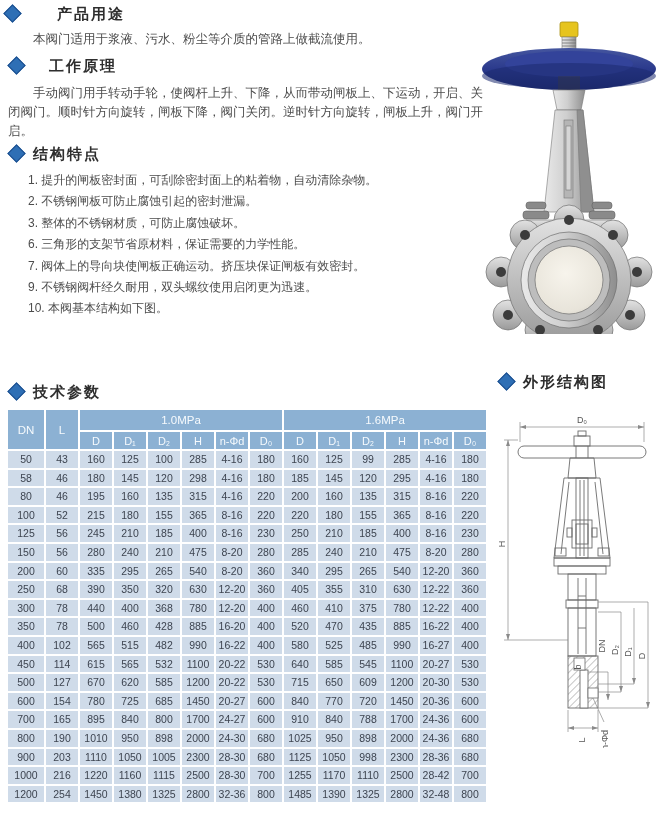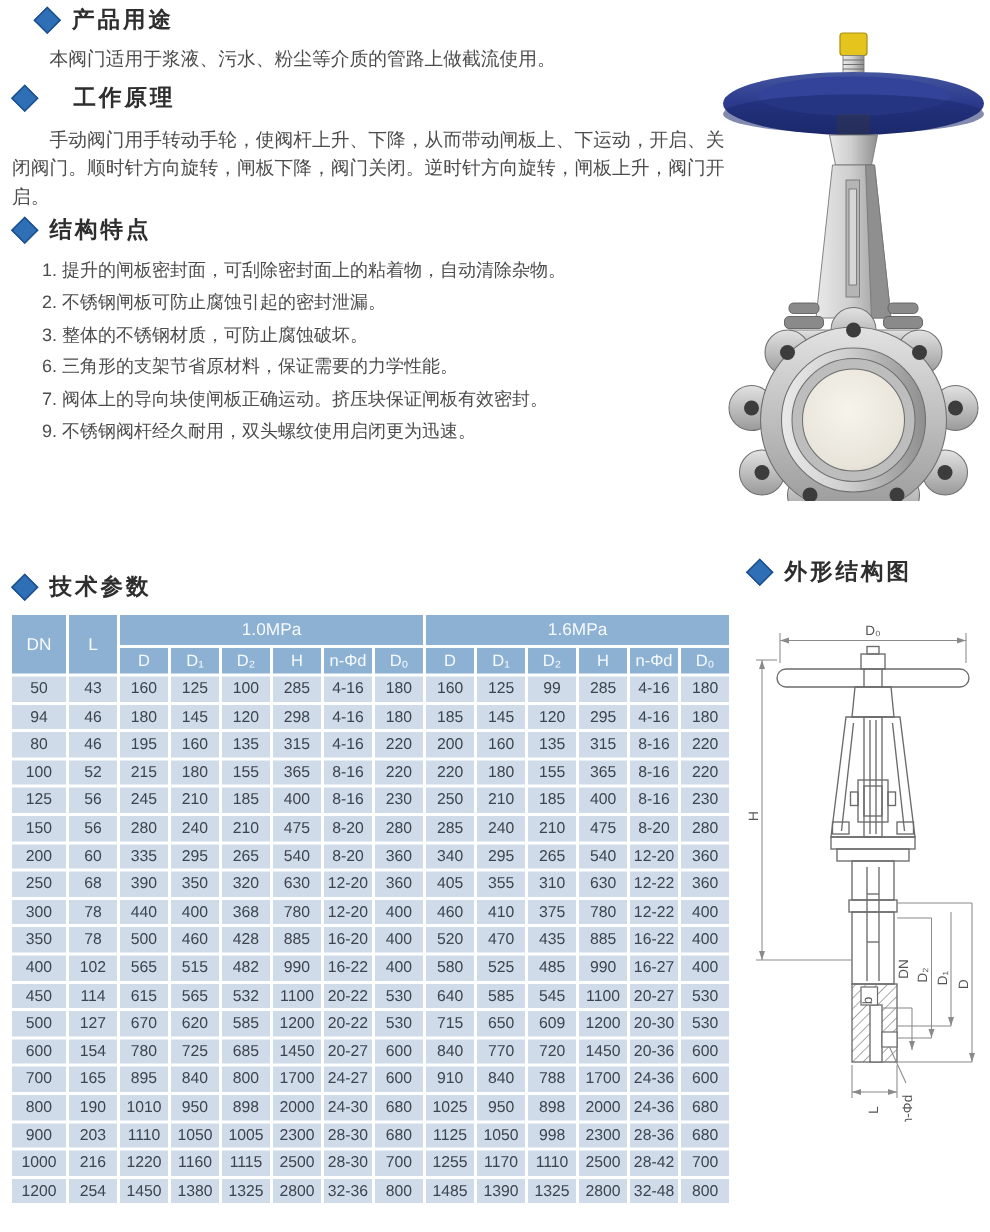--- a/index.html
+++ b/index.html
@@ -36,21 +36,21 @@
   table.params td{
     background:#cfdbe9;color:#3d4450;font-size:10.5px;text-align:center;
     padding:0;height:16.6px;line-height:16.6px;overflow:hidden;
   }
   svg text{font-family:"Liberation Sans","DejaVu Sans",sans-serif;}
   .dimtxt{font-size:9px;fill:#555;}
 </style>
 </head>
 <body>
 
-<div class="abs sec-header" style="left:23px;top:6px;">
+<div class="abs sec-header" style="left:4px;top:6px;gap:28px;">
   <span class="diamond"></span>
   <span class="sec-title">产品用途</span>
 </div>
 <p class="abs para" style="left:8px;top:30px;width:474px;">本阀门适用于浆液、污水、粉尘等介质的管路上做截流使用。</p>
 
 <div class="abs sec-header" style="left:8px;top:58px;gap:16px;">
   <span class="diamond"></span>
   <span class="sec-title">工作原理</span>
 </div>
 <p class="abs para" style="left:8px;top:84px;width:478px;">手动阀门用手转动手轮，使阀杆上升、下降，从而带动闸板上、下运动，开启、关闭阀门。顺时针方向旋转，闸板下降，阀门关闭。逆时针方向旋转，闸板上升，阀门开启。</p>
@@ -59,20 +59,21 @@
   <span class="diamond"></span>
   <span class="sec-title">结构特点</span>
 </div>
 <div class="abs feat-list" style="left:28px;top:170px;width:460px;">
     <div class="feat">1. 提升的闸板密封面，可刮除密封面上的粘着物，自动清除杂物。</div>
     <div class="feat">2. 不锈钢闸板可防止腐蚀引起的密封泄漏。</div>
     <div class="feat">3. 整体的不锈钢材质，可防止腐蚀破坏。</div>
     <div class="feat">6. 三角形的支架节省原材料，保证需要的力学性能。</div>
     <div class="feat">7. 阀体上的导向块使闸板正确运动。挤压块保证闸板有效密封。</div>
     <div class="feat">9. 不锈钢阀杆经久耐用，双头螺纹使用启闭更为迅速。</div>
+    <div class="feat">10. 本阀基本结构如下图。</div>
   </div>
 
 <div class="abs sec-header" style="left:8px;top:384px;">
   <span class="diamond"></span>
   <span class="sec-title">技术参数</span>
 </div>
 
 <table class="params abs" style="left:6px;top:408px;">
   <colgroup>
     <col style="width:36px">
@@ -123,21 +124,21 @@
         <td>4-16</td>
         <td>180</td>
         <td>160</td>
         <td>125</td>
         <td>99</td>
         <td>285</td>
         <td>4-16</td>
         <td>180</td>
       </tr>
       <tr>
-        <td>94</td>
+        <td>58</td>
         <td>46</td>
         <td>180</td>
         <td>145</td>
         <td>120</td>
         <td>298</td>
         <td>4-16</td>
         <td>180</td>
         <td>185</td>
         <td>145</td>
         <td>120</td>

